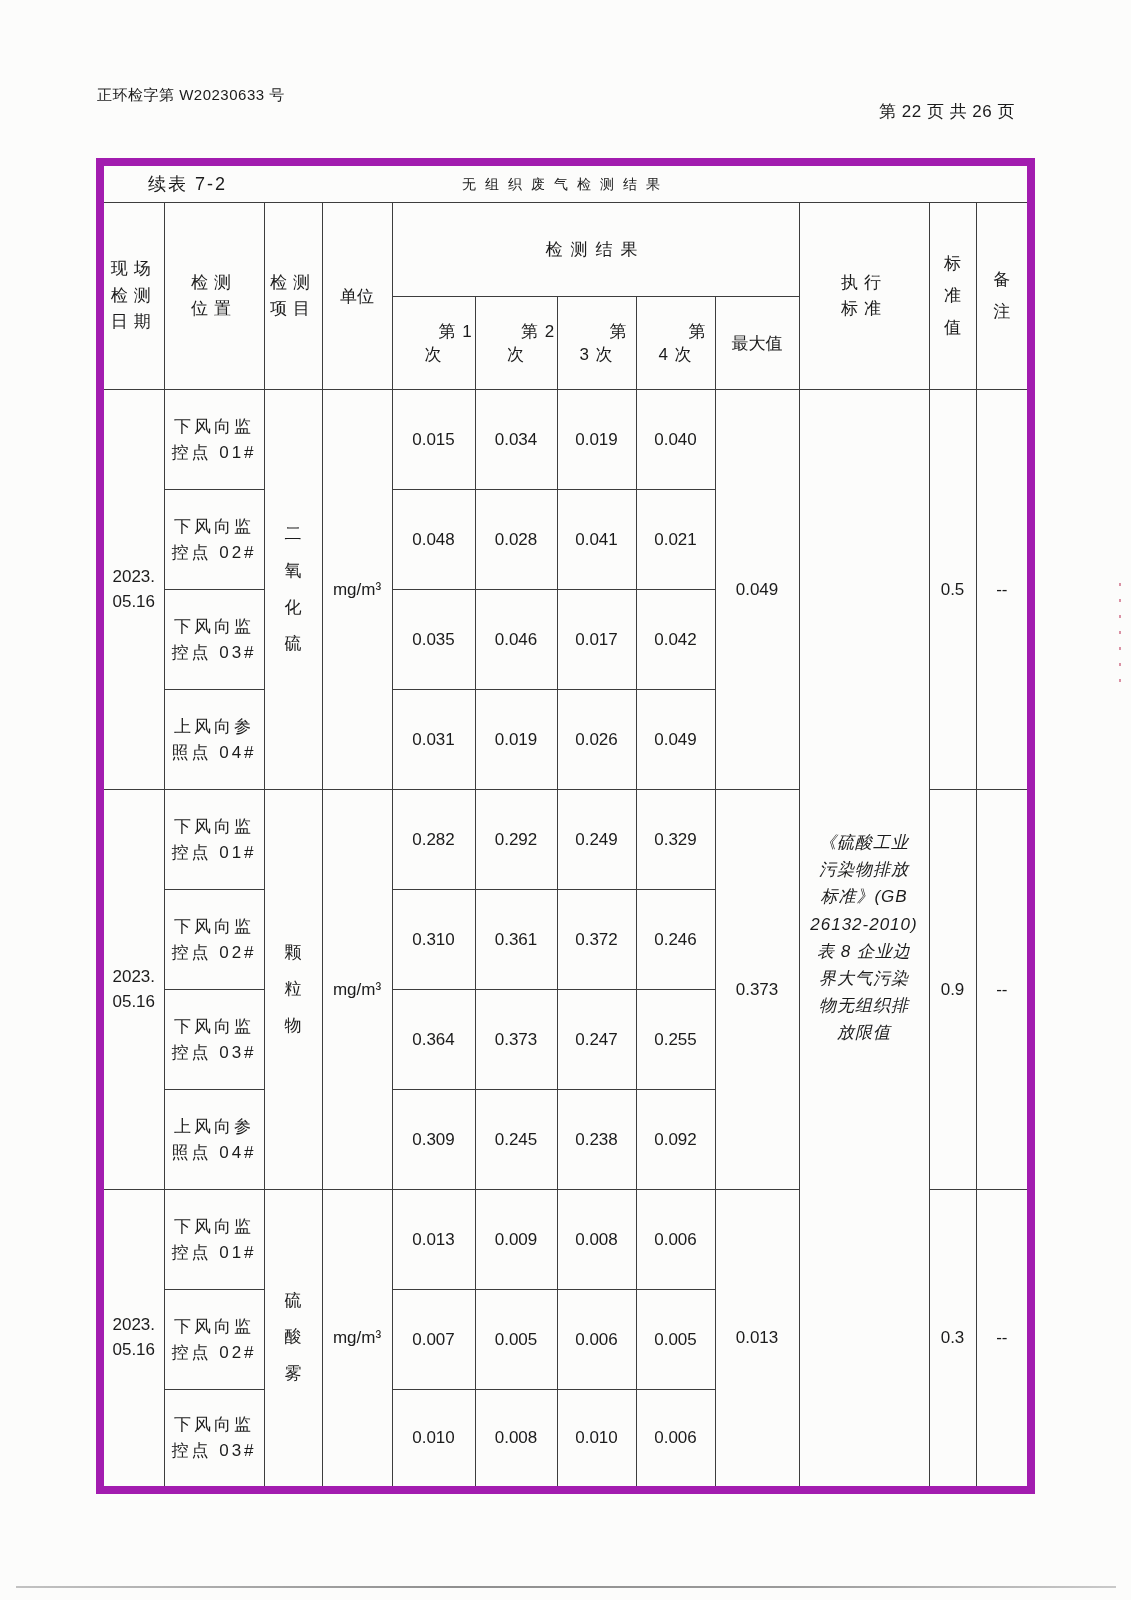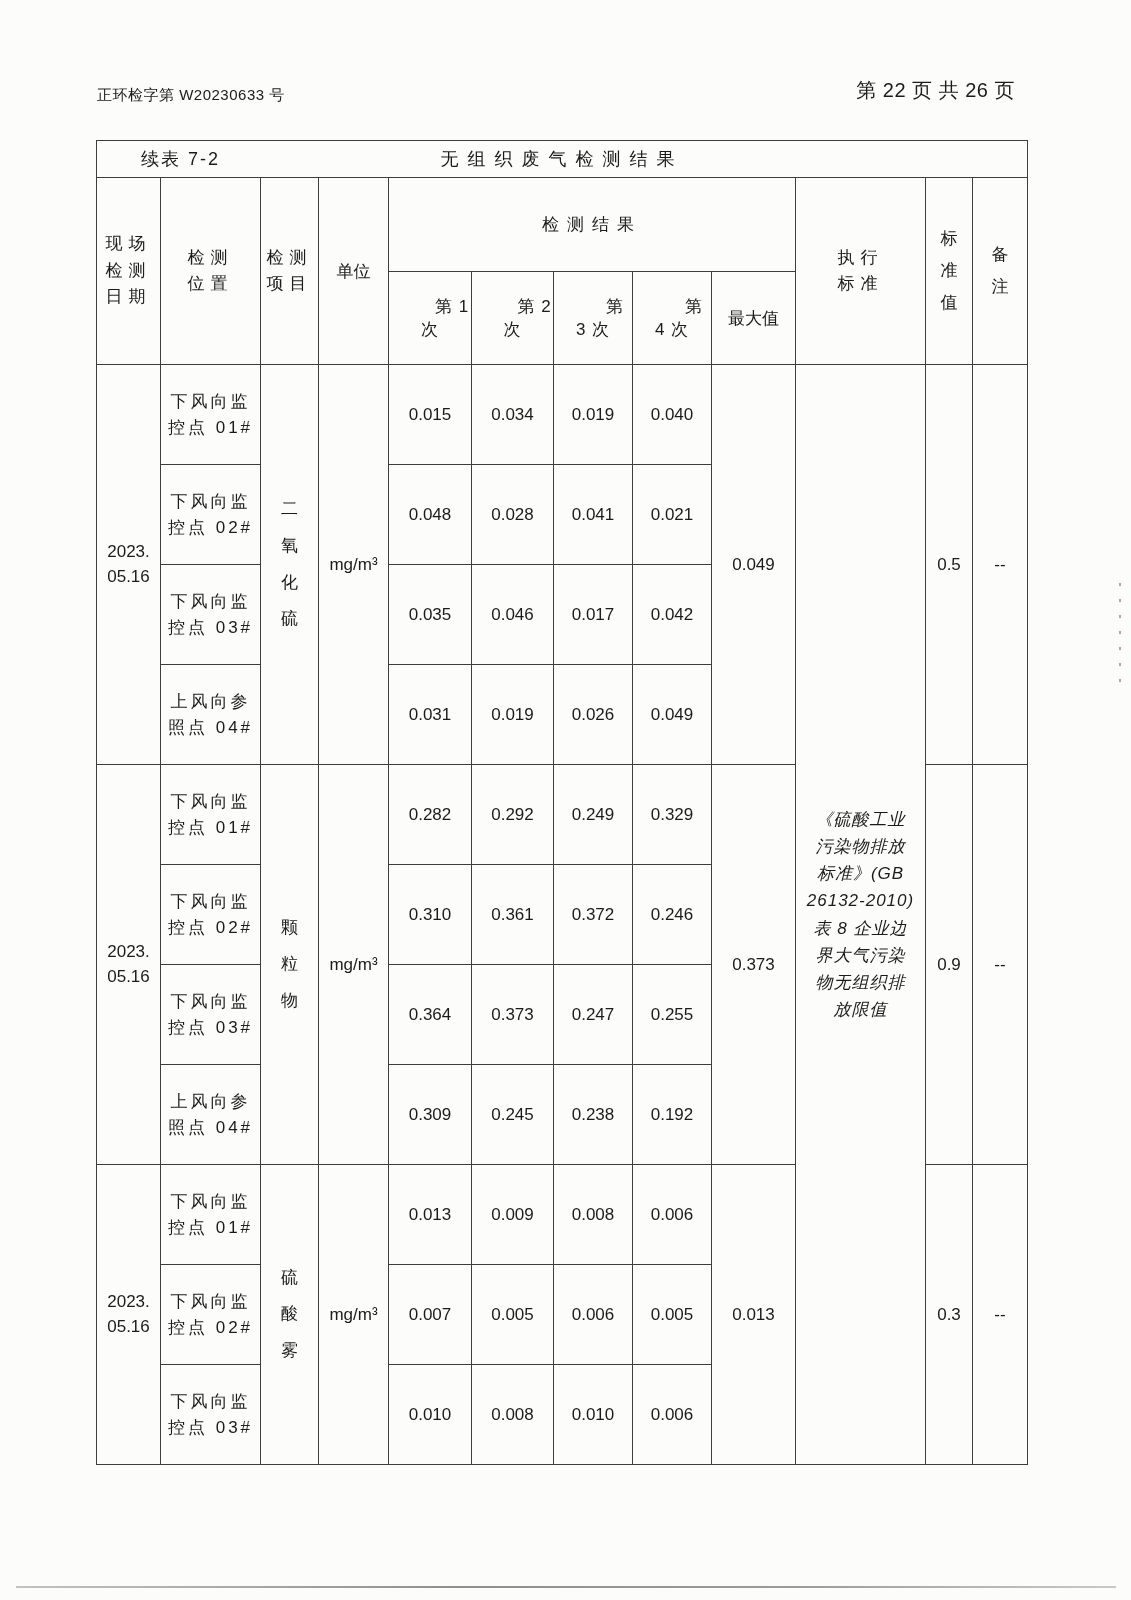--- a/index.html
+++ b/index.html
@@ -4,36 +4,36 @@
 <style>
   html,body { margin:0; padding:0; }
   body {
     width:1131px; height:1600px; position:relative;
     background:#fcfcfb;
     font-family:"Liberation Sans","DejaVu Sans",sans-serif;
     color:#1b1b1b;
     overflow:hidden;
   }
   .hdr-left  { position:absolute; left:97px;  top:86px; font-size:15px; letter-spacing:0.5px; }
-  .hdr-right { position:absolute; right:116px; top:77px; font-size:20px; letter-spacing:0.5px; }
+  .hdr-right { position:absolute; right:116px; top:100px; font-size:17px; letter-spacing:0.5px; }
 
   table.doc {
-    position:absolute; left:96px; top:140px;
+    position:absolute; left:96px; top:158px;
     width:931px; border-collapse:collapse; table-layout:fixed;
-    border:1px solid #a21caf;
+    border:8px solid #a21caf;
   }
   table.doc td {
     border:1px solid #3d3d3d;
     text-align:center; vertical-align:middle;
     padding:0; font-size:17px; overflow:hidden;
   }
   tr.title-row td { height:36px; position:relative; }
   .title-left   { position:absolute; left:44px; top:50%; transform:translateY(-50%);
                   font-size:18px; letter-spacing:2px; white-space:nowrap; }
-  .title-center { font-size:18px; letter-spacing:9px; }
+  .title-center { font-size:14px; letter-spacing:9px; }
 
   tr.h1 td { height:93px; }
   tr.h2 td { height:92px; }
   tr.r  { height:100px; }
 
   .w2 { display:inline-block; width:3em;   word-break:break-all; line-height:1.55; letter-spacing:6px; }
   .w1 { display:inline-block; width:1.4em; word-break:break-all; line-height:1.9;  letter-spacing:0; }
   .vstack { display:inline-block; width:1.4em; word-break:break-all; line-height:2.15; letter-spacing:0; }
   .spread { letter-spacing:8px; }
   .runhdr { letter-spacing:1px;margin-left:44px; }
@@ -180,21 +180,21 @@
     <td class="c-val">0.373</td>
     <td class="c-val">0.247</td>
     <td class="c-val">0.255</td>
   </tr>
   <tr class="r">
     <td class="c-pos">上风向参
 照点 04#</td>
     <td class="c-val">0.309</td>
     <td class="c-val">0.245</td>
     <td class="c-val">0.238</td>
-    <td class="c-val">0.192</td>
+    <td class="c-val">0.092</td>
   </tr>
 
   <tr class="r">
     <td class="c-date" rowspan="3">2023.
 05.16</td>
     <td class="c-pos">下风向监
 控点 01#</td>
     <td rowspan="3"><span class="vstack">硫酸雾</span></td>
     <td class="c-unit" rowspan="3">mg/m³</td>
     <td class="c-val">0.013</td>

